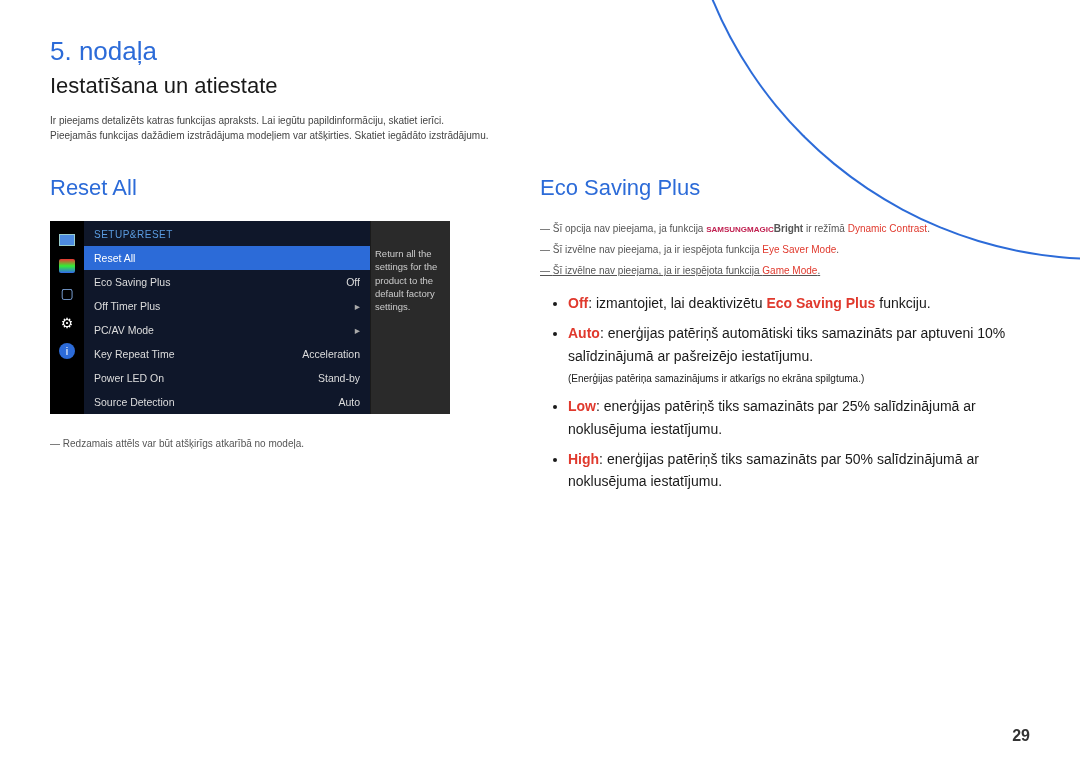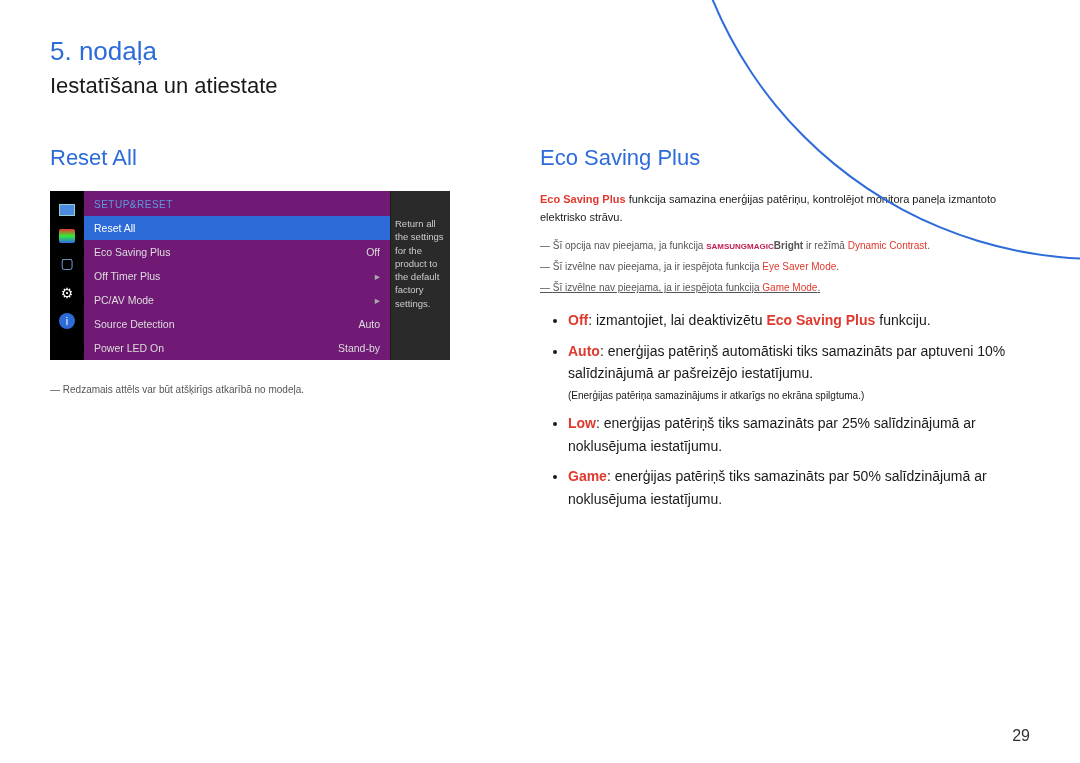--- a/index.html
+++ b/index.html
@@ -81,41 +81,41 @@
     gap: 10px;
   }
   .osd-icons .ic {
     width: 20px; height: 20px;
     display: flex; align-items: center; justify-content: center;
     font-size: 14px;
     color: #9bb8e8;
   }
   .osd-main {
     flex: 1;
-    background: #701a75;
+    background: #0f172a;
   }
   .osd-title {
     color: #5a9be0;
     font-size: 10px;
     padding: 8px 10px 6px 10px;
     letter-spacing: 0.5px;
   }
   .osd-row {
     display: flex;
     justify-content: space-between;
     padding: 6px 10px;
     color: #ddd;
   }
   .osd-row.sel {
     background: #2c6bd8;
     color: #fff;
   }
   .osd-arrow { color: #aaa; }
   .osd-side {
-    width: 60px;
+    width: 80px;
     background: #2a2a2a;
     font-size: 9.5px;
     color: #ccc;
     padding: 26px 0 8px 4px;
     line-height: 1.4;
     border-left: 1px solid #1a1a1a;
   }
   .footnote {
     font-size: 10px;
     color: #555;
@@ -132,34 +132,37 @@
     line-height: 1.6;
   }
   ul.bullets li { margin-bottom: 8px; }
   .sub { font-size: 10px; line-height: 1.6; padding-left: 28px; margin-top: -4px; margin-bottom: 8px; }
   .page-num {
     position: absolute;
     bottom: 18px;
     right: 50px;
     font-size: 16px;
     color: #333;
+    font-weight: bold;
   }
   .b { font-weight: 600; }
   .monitor-icon {
     width: 16px; height: 12px; background: #4d8be0; border: 1px solid #9cc; margin-top:2px;
   }
 </style>
 </head>
 <body>
 
 <div class="curve"></div>
 
 <div class="header">
   <div class="chapter">5. nodaļa</div>
   <div class="title">Iestatīšana un atiestate</div>
+  <div class="intro">Ir pieejams detalizēts katras funkcijas apraksts. Lai iegūtu papildinformāciju, skatiet ierīci.</div>
+  <div class="intro">Pieejamās funkcijas dažādiem izstrādājuma modeļiem var atšķirties. Skatiet iegādāto izstrādājumu.</div>
 </div>
 
 <div class="page-body">
 
   <div class="col">
     <div class="section-heading">Reset All</div>
 
     <div class="osd">
       <div class="osd-icons">
         <div class="ic">
@@ -182,39 +185,40 @@
         </div>
         <div class="osd-row">
           <span>Off Timer Plus</span>
           <span class="osd-arrow">▸</span>
         </div>
         <div class="osd-row">
           <span>PC/AV Mode</span>
           <span class="osd-arrow">▸</span>
         </div>
         <div class="osd-row">
+          <span>Key Repeat Time</span>
+          <span>Acceleration</span>
+        </div>
+        <div class="osd-row">
+          <span>Power LED On</span>
+          <span>Stand-by</span>
+        </div>
+        <div class="osd-row">
           <span>Source Detection</span>
           <span>Auto</span>
         </div>
-        <div class="osd-row">
-          <span>Power LED On</span>
-          <span>Stand-by</span>
-        </div>
       </div>
       <div class="osd-side">Return all the settings for the product to the default factory settings.</div>
     </div>
 
     <div class="footnote">Redzamais attēls var būt atšķirīgs atkarībā no modeļa.</div>
   </div>
 
   <div class="col">
     <div class="section-heading">Eco Saving Plus</div>
-    <div class="desc">
-      <span class="hl-red b">Eco Saving Plus</span><span> funkcija samazina enerģijas patēriņu, kontrolējot monitora paneļa izmantoto elektrisko strāvu.</span>
-    </div>
 
     <div class="footnote">
       <span>Šī opcija nav pieejama, ja funkcija </span><span class="hl-magic">SAMSUNG</span><span class="hl-magic">MAGIC</span><span class="b">Bright</span><span> ir režīmā </span><span class="hl-red">Dynamic Contrast</span><span>.</span>
     </div>
     <div class="footnote">
       <span>Šī izvēlne nav pieejama, ja ir iespējota funkcija </span><span class="hl-red">Eye Saver Mode</span><span>.</span>
     </div>
     <div class="footnote" style="margin-bottom:14px;text-decoration:underline;">
       <span>Šī izvēlne nav pieejama, ja ir iespējota funkcija </span><span class="hl-red">Game Mode</span><span>.</span>
     </div>
@@ -226,19 +230,19 @@
       <li>
         <span class="hl-red b">Auto</span><span>: enerģijas patēriņš automātiski tiks samazināts par aptuveni 10% salīdzinājumā ar pašreizējo iestatījumu.</span>
       </li>
     </ul>
     <div class="sub">(Enerģijas patēriņa samazinājums ir atkarīgs no ekrāna spilgtuma.)</div>
     <ul class="bullets">
       <li>
         <span class="hl-red b">Low</span><span>: enerģijas patēriņš tiks samazināts par 25% salīdzinājumā ar noklusējuma iestatījumu.</span>
       </li>
       <li>
-        <span class="hl-red b">Game</span><span>: enerģijas patēriņš tiks samazināts par 50% salīdzinājumā ar noklusējuma iestatījumu.</span>
+        <span class="hl-red b">High</span><span>: enerģijas patēriņš tiks samazināts par 50% salīdzinājumā ar noklusējuma iestatījumu.</span>
       </li>
     </ul>
   </div>
 </div>
 
 <div class="page-num">29</div>
 
 </body></html>

